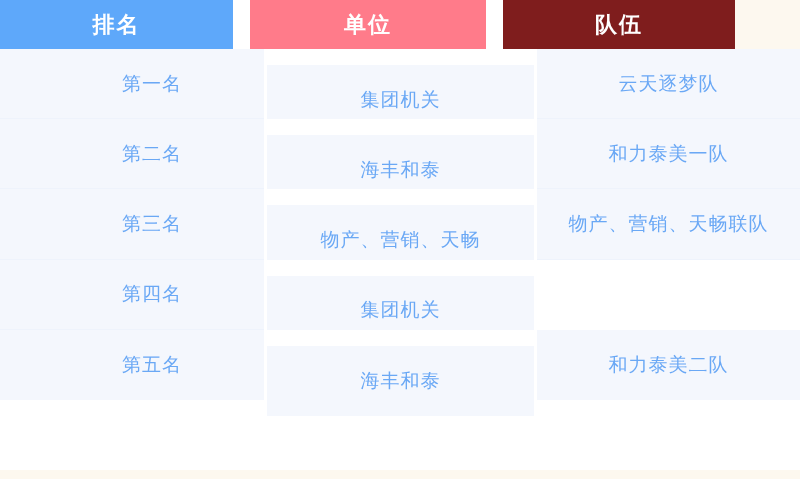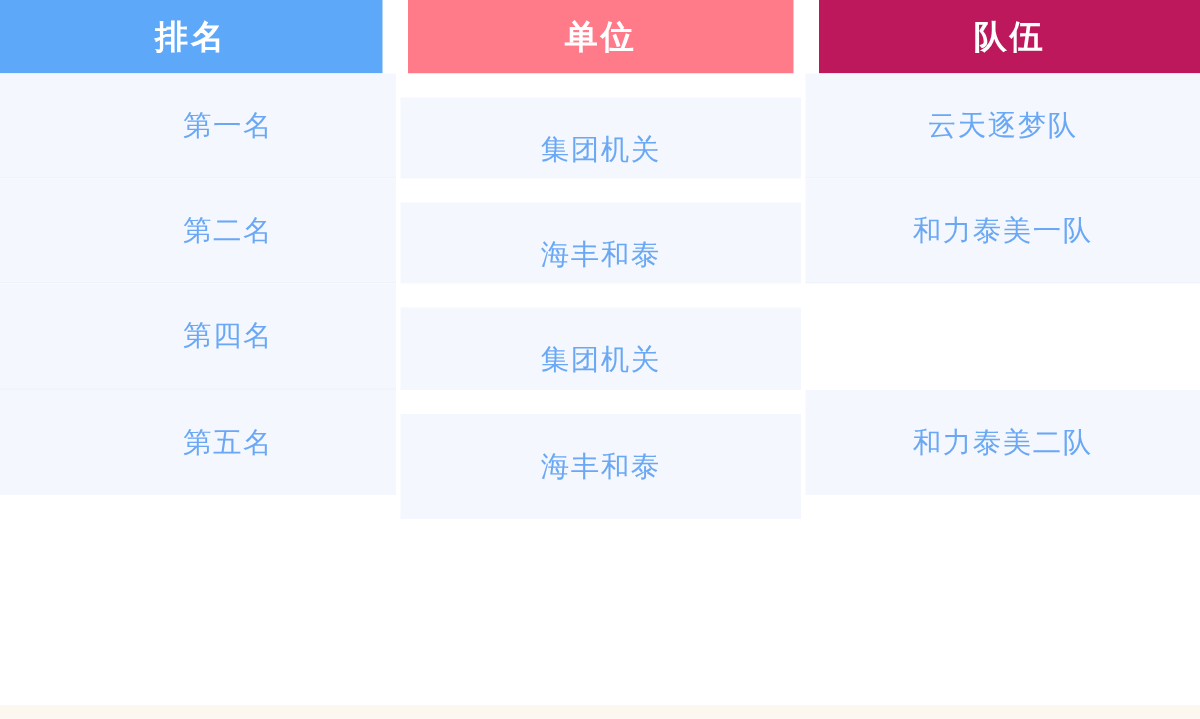--- a/index.html
+++ b/index.html
@@ -20,40 +20,40 @@
     width: 800px;
     height: 479px;
     position: relative;
     background: #fdf8ef;
   }
 
   
   .thead {
     display: flex;
     height: 49px;
-    width: 800px;
+    width: 735px;
     background: #ffffff;
     gap: 14px;
   }
 
   .th {
     height: 49px;
     display: flex;
     align-items: center;
     justify-content: center;
     color: #ffffff;
     font-size: 22px;
     font-weight: bold;
     letter-spacing: 2px;
     user-select: none;
   }
 
   .th-rank   { width: 264px; background: #5ea8fa; }
   .th-unit   { width: 267px; background: #ff7b8a; margin: 0 3px; }
-  .th-team   { width: 263px; background: #be185d; }
+  .th-team   { width: 263px; background: #7f1d1d; }
 
   
   .tbody {
     width: 800px;
     height: 421px;
     background: #ffffff;
     display: flex;
     flex-direction: column;
   }
 
@@ -111,20 +111,25 @@
       <div class="td td-unit">集团机关</div>
       <div class="td td-team">云天逐梦队</div>
     </div>
 
     <div class="tr">
       <div class="td td-rank">第二名</div>
       <div class="td td-unit">海丰和泰</div>
       <div class="td td-team">和力泰美一队</div>
     </div>
 
+    <div class="tr">
+      <div class="td td-rank">第三名</div>
+      <div class="td td-unit">物产、营销、天畅</div>
+      <div class="td td-team">物产、营销、天畅联队</div>
+    </div>
 
     <div class="tr">
       <div class="td td-rank">第四名</div>
       <div class="td td-unit">集团机关</div>
     </div>
 
     <div class="tr">
       <div class="td td-rank">第五名</div>
       <div class="td td-unit">海丰和泰</div>
       <div class="td td-team">和力泰美二队</div>

